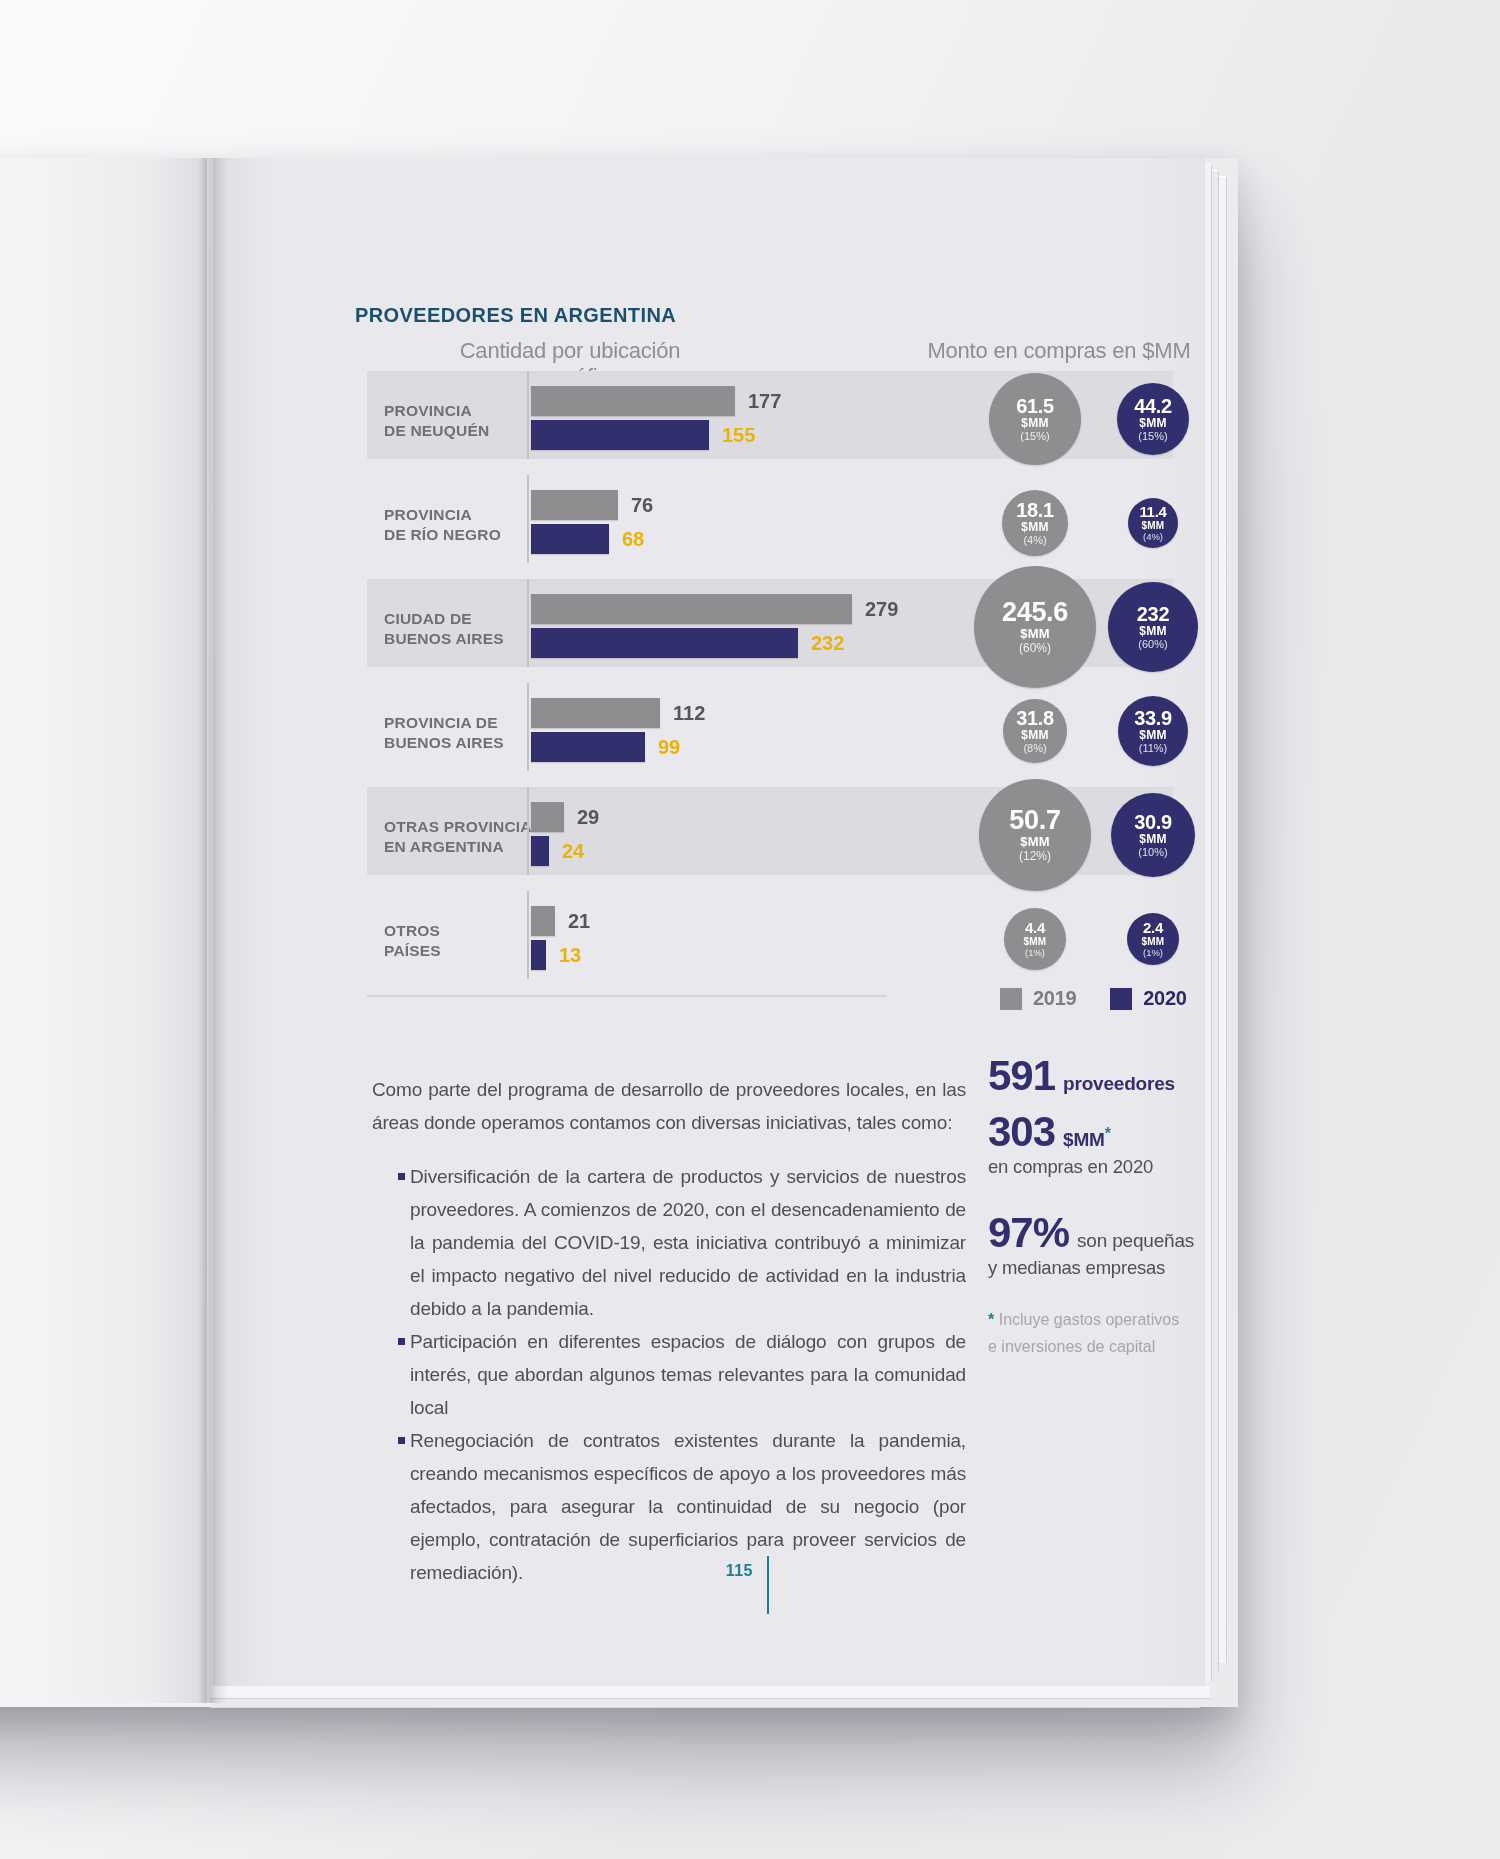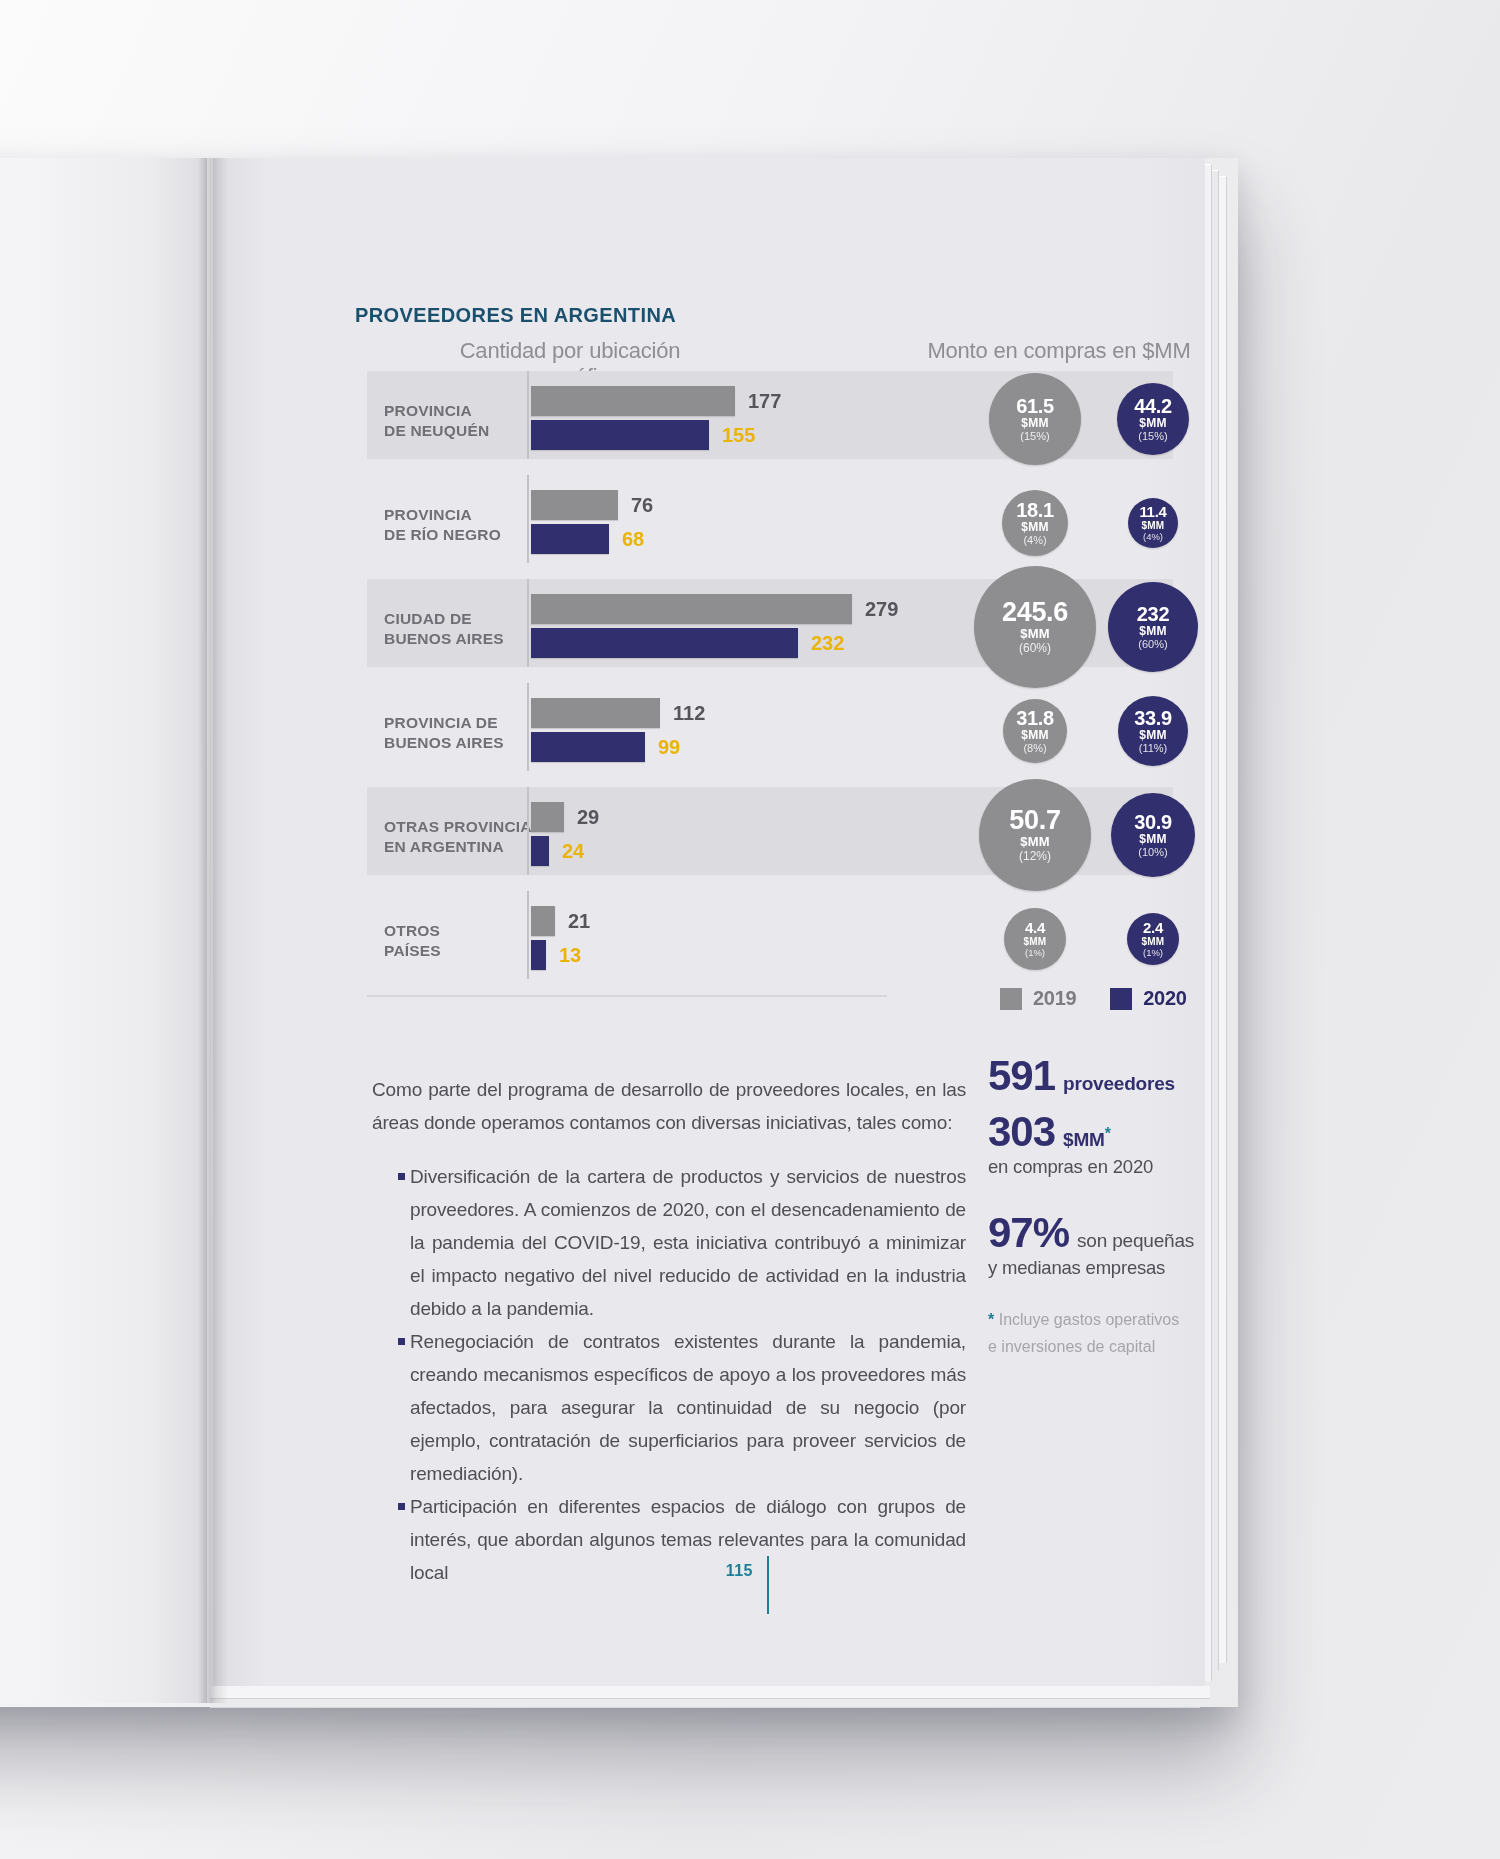--- a/index.html
+++ b/index.html
@@ -267,22 +267,22 @@
           <span class="swatch" style="background: rgb(50, 47, 110);"></span>
           <span class="legend-label">2020</span>
         </span>
       </div>
     </div>
 
     <div class="body-copy intro">Como parte del programa de desarrollo de proveedores locales, en las áreas donde operamos contamos con  diversas iniciativas, tales como:</div>
 
     <ul class="body-copy bullets">
       <li><span class="bullet-sq"></span><span>Diversificación de la cartera de productos y servicios de nuestros proveedores. A comienzos de 2020, con el desencadenamiento de la pandemia del COVID-19, esta iniciativa contribuyó a minimizar el impacto negativo del nivel reducido de actividad en la industria debido a la pandemia.</span></li>
+      <li><span class="bullet-sq"></span><span>Participación en diferentes espacios de diálogo con grupos de interés, que abordan algunos temas relevantes para la comunidad local</span></li>
       <li><span class="bullet-sq"></span><span>Renegociación de contratos existentes durante la pandemia, creando mecanismos específicos de apoyo a los proveedores más afectados, para asegurar la continuidad de su negocio (por ejemplo, contratación de superficiarios para proveer servicios de remediación).</span></li>
-      <li><span class="bullet-sq"></span><span>Participación en diferentes espacios de diálogo con grupos de interés, que abordan algunos temas relevantes para la comunidad local</span></li>
     </ul>
 
     <div class="stats">
       <div class="stat st1">
         <span class="row">
           <span class="stat-big">591</span>
           <span class="stat-suffix">proveedores</span>
         </span>
       </div>
       <div class="stat st2">

